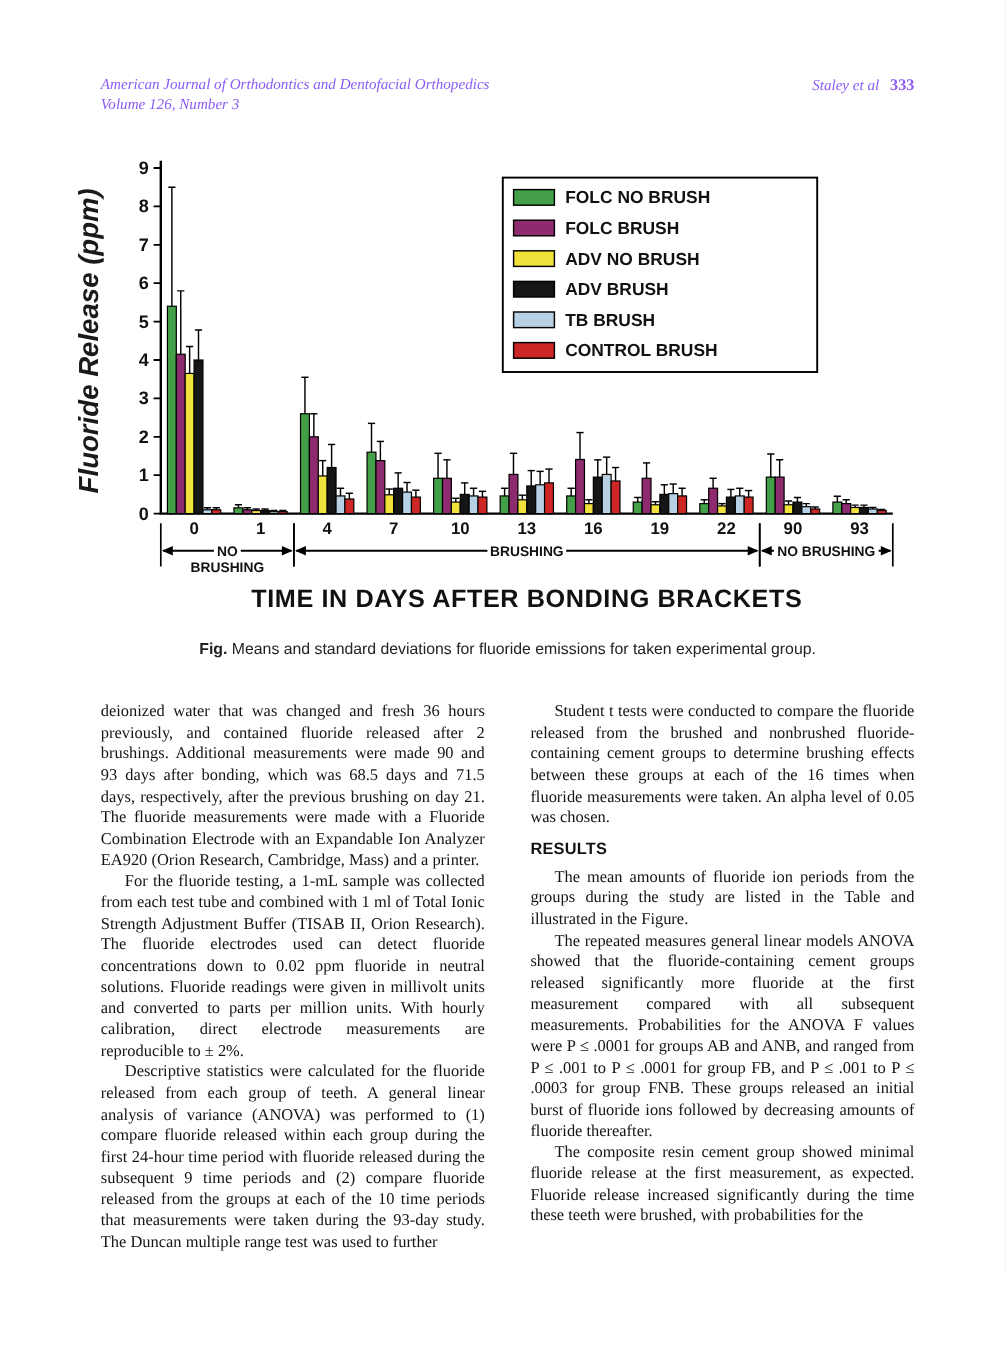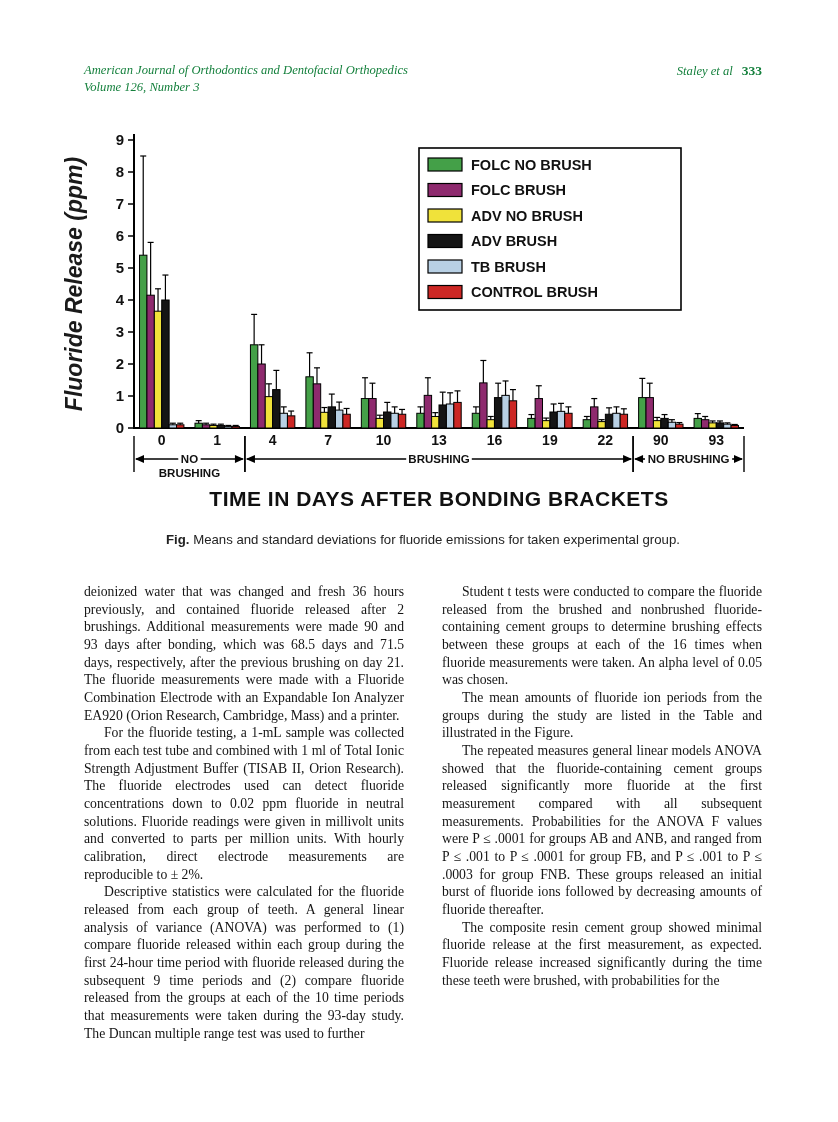--- a/index.html
+++ b/index.html
@@ -4,21 +4,21 @@
 <style>
   * { margin:0; padding:0; box-sizing:border-box; }
   html,body { background:#e8e8e8; }
   .page {
     width:838px; height:1122px; background:#ffffff; position:relative;
     margin:0 auto; overflow:hidden; color:#111;
     font-family:"Liberation Serif", serif;
   }
   .content { padding:62px 76px 0 84px; }
   .header-row { display:flex; justify-content:space-between; align-items:flex-start;
-    font-style:italic; font-size:12.6px; line-height:1.35; color:#15803d; }
+    font-style:italic; font-size:12.6px; line-height:1.35; color:#8b5cf6; }
   .header-right { text-align:center; white-space:nowrap; }
   .header-right .pageno { font-style:normal; font-weight:bold; margin-left:9px; font-size:13.5px; }
   .figure-block { margin-top:30px; margin-left:-20px; }
   .caption { margin-top:10px; text-align:center;
     font-family:"Liberation Sans", sans-serif; font-size:13.2px; color:#222; margin-left:20px; }
   .caption .cap-label { font-weight:bold; }
   .body-cols { display:flex; gap:38px; margin-top:36px; }
   .col { flex:1; font-size:13.7px; line-height:1.29; text-align:justify; color:#141414; }
   .body-para { margin:0; }
   .body-para.indent { text-indent:20px; }
@@ -320,20 +320,21 @@
     </div>
 
     <div class="body-cols">
       <div class="col" id="left-col">
           <p class="body-para">deionized water that was changed and fresh 36 hours previously, and contained fluoride released after 2 brushings. Additional measurements were made 90 and 93 days after bonding, which was 68.5 days and 71.5 days, respectively, after the previous brushing on day 21. The fluoride measurements were made with a Fluoride Combination Electrode with an Expandable Ion Analyzer EA920 (Orion Research, Cambridge, Mass) and a printer.</p>
           <p class="body-para indent">For the fluoride testing, a 1-mL sample was collected from each test tube and combined with 1 ml of Total Ionic Strength Adjustment Buffer (TISAB II, Orion Research). The fluoride electrodes used can detect fluoride concentrations down to 0.02 ppm fluoride in neutral solutions. Fluoride readings were given in millivolt units and converted to parts per million units. With hourly calibration, direct electrode measurements are reproducible to ± 2%.</p>
           <p class="body-para indent">Descriptive statistics were calculated for the fluoride released from each group of teeth. A general linear analysis of variance (ANOVA) was performed to (1) compare fluoride released within each group during the first 24-hour time period with fluoride released during the subsequent 9 time periods and (2) compare fluoride released from the groups at each of the 10 time periods that measurements were taken during the 93-day study. The Duncan multiple range test was used to further</p>
         </div>
       <div class="col" id="right-col">
           <p class="body-para indent">Student t tests were conducted to compare the fluoride released from the brushed and nonbrushed fluoride-containing cement groups to determine brushing effects between these groups at each of the 16 times when fluoride measurements were taken. An alpha level of 0.05 was chosen.</p>
+          <h2 class="section-heading">RESULTS</h2>
           <p class="body-para indent">The mean amounts of fluoride ion periods from the groups during the study are listed in the Table and illustrated in the Figure.</p>
           <p class="body-para indent">The repeated measures general linear models ANOVA showed that the fluoride-containing cement groups released significantly more fluoride at the first measurement compared with all subsequent measurements. Probabilities for the ANOVA F values were P ≤ .0001 for groups AB and ANB, and ranged from P ≤ .001 to P ≤ .0001 for group FB, and P ≤ .001 to P ≤ .0003 for group FNB. These groups released an initial burst of fluoride ions followed by decreasing amounts of fluoride thereafter.</p>
           <p class="body-para indent">The composite resin cement group showed minimal fluoride release at the first measurement, as expected. Fluoride release increased significantly during the time these teeth were brushed, with probabilities for the</p>
         </div>
     </div>
 
   </div>
 </div>
 
 </body></html>

